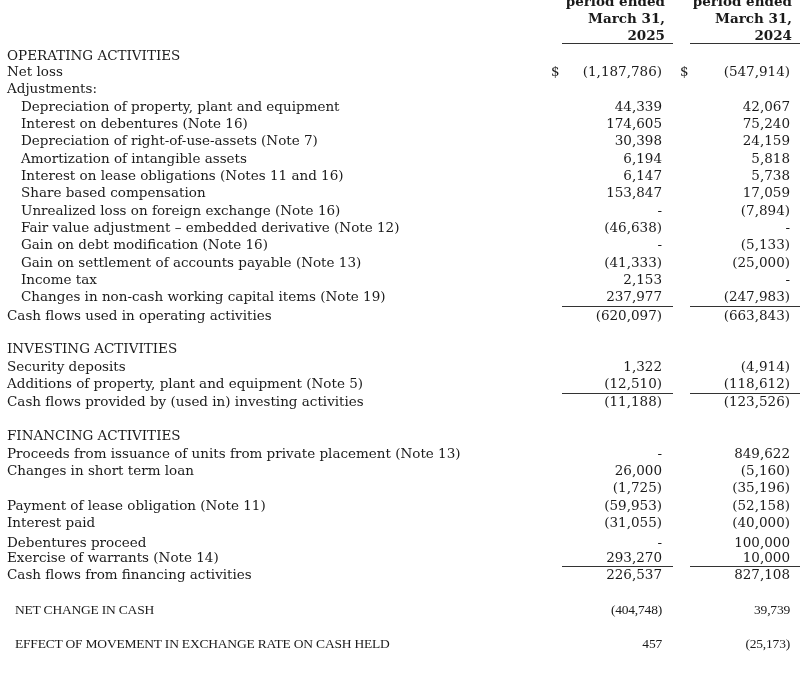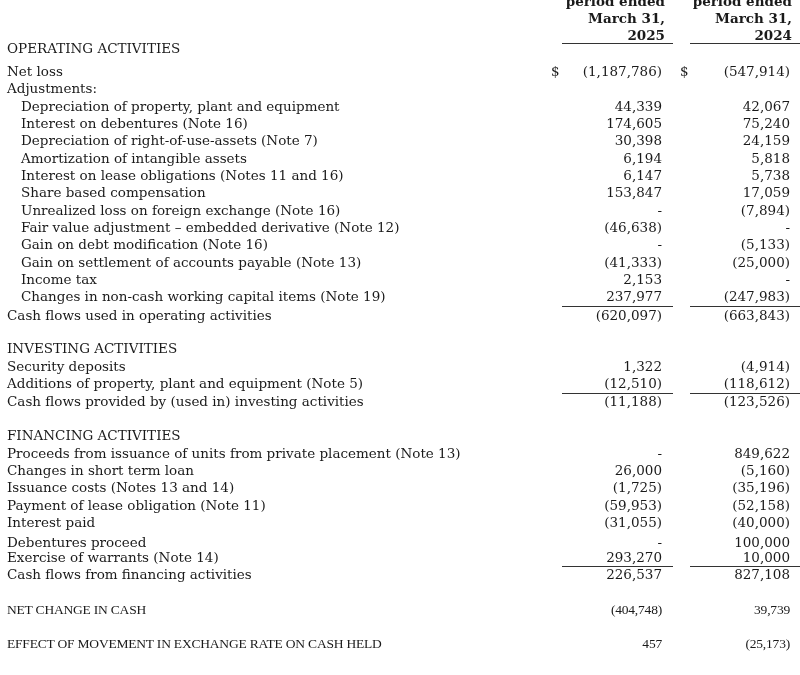--- a/index.html
+++ b/index.html
@@ -19,41 +19,41 @@
     position: absolute; left: 0; width: 800px; height: 17px;
     font-size: 13.5px; line-height: 17px; white-space: nowrap;
   }
   .row .lab { position: absolute; left: 7px; }
   .row.indent .lab { left: 21px; }
   .row .v1 { position: absolute; right: 138px; text-align: left; }
   .row .v2 { position: absolute; right: 10px; text-align: right; }
   .row .d1 { position: absolute; left: 551px; }
   .row .d2 { position: absolute; left: 680px; }
   .ul { position: absolute; border-top: 1px solid #333; height: 0; }
-  .cond { font-family: "Liberation Serif", serif; letter-spacing: -0.2px; }
+  .cond { font-family: "Liberation Serif", serif; letter-spacing: -0.2px; margin-left: 8px; }
 </style>
 </head>
 <body>
 
 <div class="page">
   <div class="hdr" style="left:545px; top:-7px;">
     <span class="l">period ended</span>
     <span class="l">March 31,</span>
     <span class="l">2025</span>
   </div>
   <div class="hdr" style="left:672px; top:-7px;">
     <span class="l">period ended</span>
     <span class="l">March 31,</span>
     <span class="l">2024</span>
   </div>
   <div class="hdr-line" style="left:562px; width:111px; top:43px;"></div>
   <div class="hdr-line" style="left:690px; width:110px; top:43px;"></div>
 
   <div id="rows">
-      <div class="row" style="top: 40px;">
+      <div class="row" style="top: 47px;">
         <span class="lab">OPERATING ACTIVITIES</span>
         <span class="v1"></span>
         <span class="v2"></span>
       </div>
       <div class="row" style="top: 62.85px;">
         <span class="lab">Net loss</span>
         <span class="d1">$</span>
         <span class="d2">$</span>
         <span class="v1">(1,187,786)</span>
         <span class="v2">(547,914)</span>
@@ -171,21 +171,20 @@
         <span class="lab">Proceeds from issuance of units from private placement (Note 13)</span>
         <span class="v1">-</span>
         <span class="v2">849,622</span>
       </div>
       <div class="row" style="top: 461.9px;">
         <span class="lab">Changes in short term loan</span>
         <span class="v1">26,000</span>
         <span class="v2">(5,160)</span>
       </div>
       <div class="row" style="top: 479.25px;">
-        <span class="lab">Issuance costs (Notes 13 and 14)</span>
         <span class="v1">(1,725)</span>
         <span class="v2">(35,196)</span>
       </div>
       <div class="row" style="top: 496.6px;">
         <span class="lab">Payment of lease obligation (Note 11)</span>
         <span class="v1">(59,953)</span>
         <span class="v2">(52,158)</span>
       </div>
       <div class="row" style="top: 513.95px;">
         <span class="lab">Interest paid</span>

